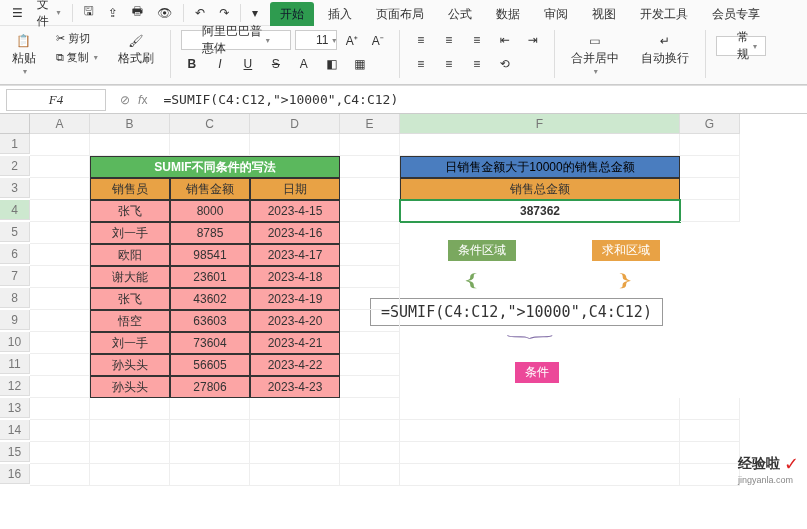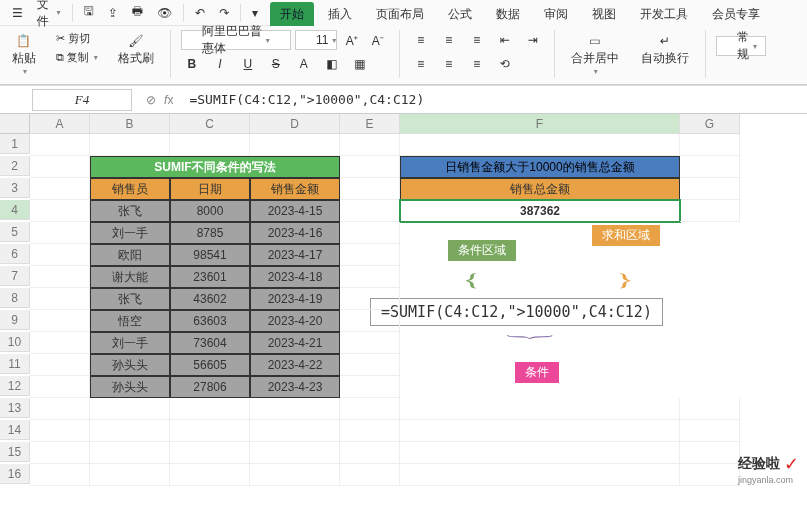--- a/index.html
+++ b/index.html
@@ -24,37 +24,37 @@
   
   .font-sel { display: flex; align-items: center; gap: 4px; }
   .combo { border: 1px solid #ccc; background: #fff; height: 20px; display: inline-flex; align-items: center; padding: 0 20px; }
   .combo .tri { margin-left: 4px; }
   .btnrow { display: flex; gap: 6px; align-items: center; }
   .sqbtn { width: 22px; height: 20px; border: 1px solid transparent; display: inline-flex; align-items: center; justify-content: center; cursor: pointer; }
   
   .vsep { width: 1px; background: #ddd; align-self: stretch; }
   
   
-  .fxbar { display: flex; align-items: center; height: 28px; border-bottom: 1px solid #ccc; padding-left: 26px; }
+  .fxbar { display: flex; align-items: center; height: 28px; border-bottom: 1px solid #ccc; }
   .namebox { width: 100px; height: 22px; border: 1px solid #ccc; margin: 0 6px; background: #fff; display: flex; align-items: center; justify-content: center; font-style: italic; font-family: Georgia, serif; font-size: 13px; }
   .fxicons { display: flex; gap: 8px; padding: 0 8px; color: #888; }
   .fxinput { flex: 1; font-family: Consolas, monospace; font-size: 13px; padding-left: 8px; }
   
   
   .sheet { display: grid; grid-template-columns: 30px 60px 80px 80px 90px 60px 280px 60px; font-size: 12px; }
   .hdr, .rh { background: #f0f0f0; border: 1px solid #ddd; border-top: none; border-left: none; display: flex; align-items: center; justify-content: center; color: #777; height: 20px; }
   .hdr.sel-col, .rh.sel-row { background: #cde8cf; }
   .cell { border: 1px solid #eee; border-top: none; border-left: none; height: 22px; display: flex; align-items: center; justify-content: center; position: relative; }
   .corner { background: #f0f0f0; border-right: 1px solid #ccc; border-bottom: 1px solid #ccc; }
   
   
   .title-green { background: #5bb85d; color: #fff; font-weight: bold; border: 1px solid #333; }
   .title-blue { background: #4a7dbf; color: #000000; border: 1px solid #333; }
   .th-orange { background: #e8a245; color: #333; border: 1px solid #333; font-weight: normal; }
-  .td-b { border: 1px solid #333; background: #a3a3a3; }
+  .td-b { border: 1px solid #333; background: #fca5a5; }
   .sel-cell { background: #fff; font-weight: bold; }
   .sel-cell::after { content:""; position: absolute; inset: -2px; border: 2px solid #2e9b4f; pointer-events: none; }
   
   
   .anno-area { position: relative; }
   .chip { position: absolute; padding: 2px 10px; color: #fff; border-radius: 0; font-size: 12px; white-space: nowrap; }
   .chip-green { background: #7aa85f; } 
   .chip-orange { background: #e8a245; }
   .chip-purple { background: #ec4899; font-family: Liberation Mono, monospace; }
   .brace { position: absolute; font-size: 24px; transform: scaleX(3); }
@@ -226,22 +226,22 @@
   <div class="rh">2</div>
   <div class="cell"></div>
   <div class="cell title-green" style="grid-column: span 3;">SUMIF不同条件的写法</div>
   <div class="cell"></div>
   <div class="cell title-blue">日销售金额大于10000的销售总金额</div>
   <div class="cell"></div>
 
   <div class="rh">3</div>
   <div class="cell"></div>
   <div class="cell th-orange">销售员</div>
+  <div class="cell th-orange">销售金额</div>
   <div class="cell th-orange">日期</div>
-  <div class="cell th-orange">销售金额</div>
   <div class="cell"></div>
   <div class="cell th-orange">销售总金额</div>
   <div class="cell"></div>
 
   <div class="rh sel-row">4</div>
   <div class="cell"></div>
   <div class="cell td-b">张飞</div>
   <div class="cell td-b">8000</div>
   <div class="cell td-b">2023-4-15</div>
   <div class="cell"></div>
@@ -249,21 +249,21 @@
   <div class="cell"></div>
 
   <div class="rh">5</div>
   <div class="cell"></div>
   <div class="cell td-b">刘一手</div>
   <div class="cell td-b">8785</div>
   <div class="cell td-b">2023-4-16</div>
   <div class="cell"></div>
   <div class="cell anno-area" style="grid-row: span 8; height:auto; border:none; position:relative; display:block;">
       <span class="chip chip-green" style="top:18px; left:48px;">条件区域</span>
-      <span class="chip chip-orange" style="top:3px; right:20px;margin-left:37px;">求和区域</span>
+      <span class="chip chip-orange" style="top:18px; right:20px;margin-left:37px;">求和区域</span>
       <span class="brace brace-g" style="top:42px; left:62px;">﹛</span>
       <span class="brace brace-o" style="top:42px; right:40px;">﹜</span>
       <div class="formula-box" style="top:76px; left:-30px;">=SUMIF(C4:C12,"&gt;10000",C4:C12)</div>
       <span class="brace brace-p" style="top:100px; left:120px; transform:scaleX(3) rotate(90deg);">﹜</span>
       <span class="chip chip-purple" style="top:140px; left:115px;">条件</span>
   </div>
   <div class="cell" style="grid-row: span 8; height:auto; border:none;"></div>
 
   <div class="rh">6</div>
   <div class="cell"></div>

